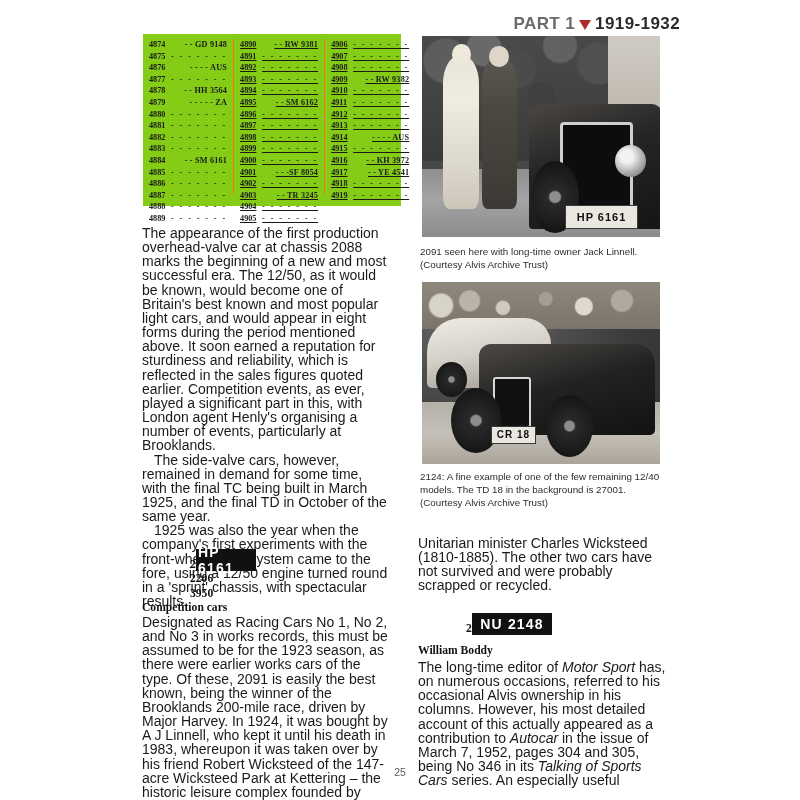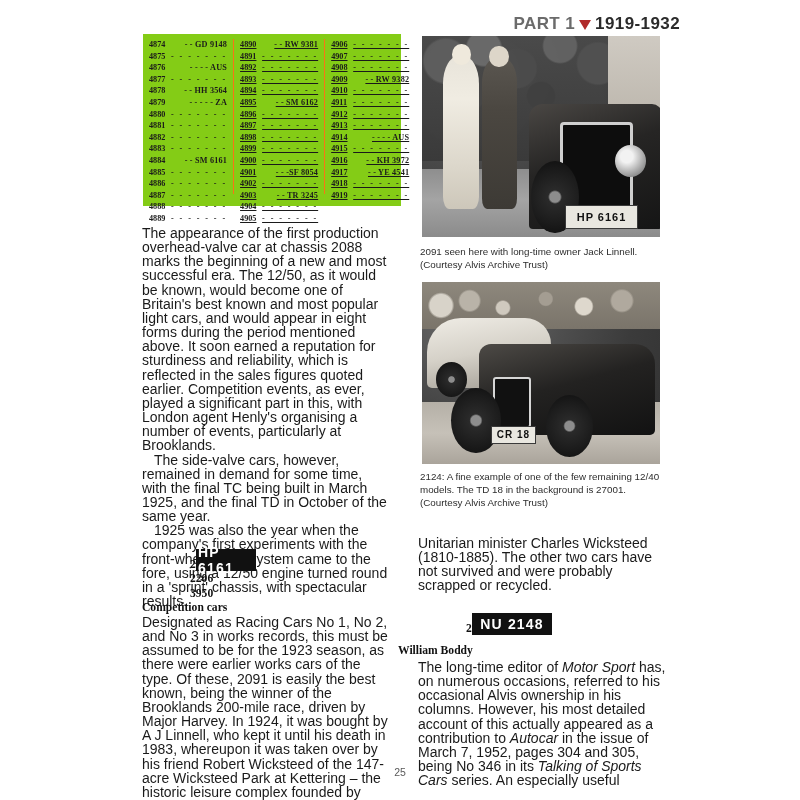--- a/index.html
+++ b/index.html
@@ -252,21 +252,21 @@
   #chassis-left { left: 142px; top: 558px; }
   #chassis-right { left: 418px; top: 622px; }
   .sub-head {
     font-family: "Liberation Serif", serif;
     font-weight: bold;
     font-size: 11.6px;
     line-height: 14.4px;
     color: #111;
   }
   #subhead-left { position: absolute; left: 142px; top: 601px; }
-  #subhead-right { position: absolute; left: 398px; top: 644px; }
+  #subhead-right { position: absolute; left: 418px; top: 644px; }
 
   
   .plate-graphic {
     position: absolute;
     background: #111111;
     color: #ffffff;
     font-family: "Liberation Sans", sans-serif;
     font-weight: bold;
     display: flex;
     align-items: center;

